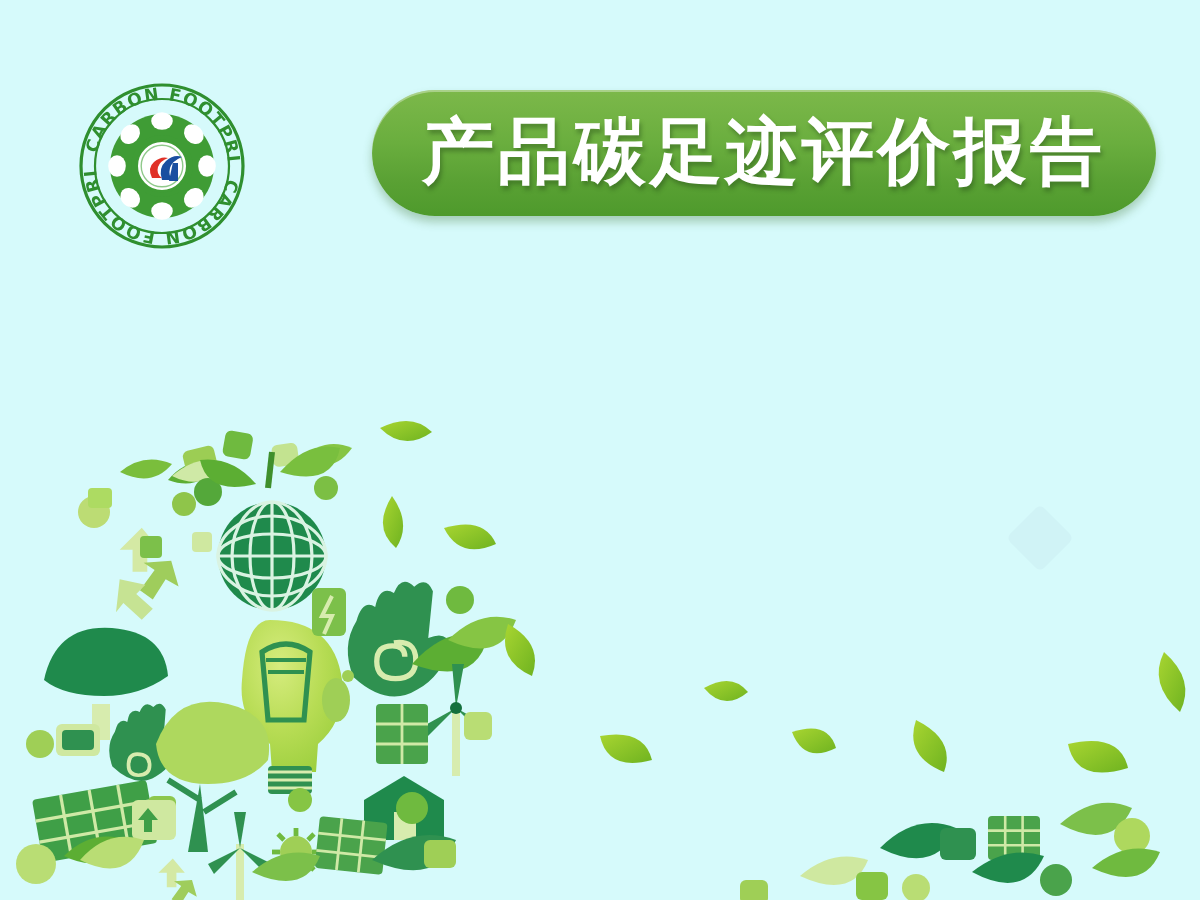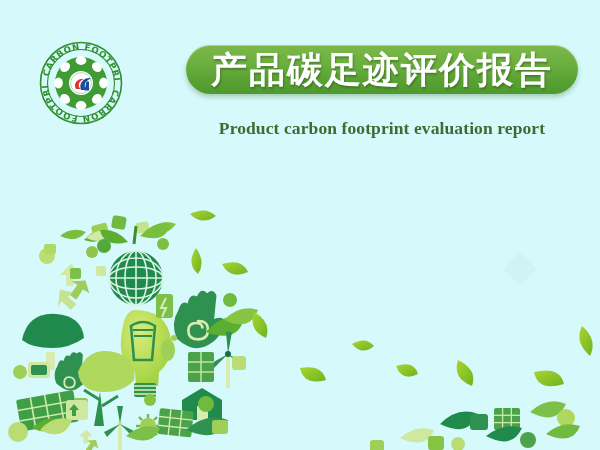--- a/index.html
+++ b/index.html
@@ -38,21 +38,21 @@
     top: 40px;
     width: 86px;
     height: 86px;
   }
 
   #title-banner {
     position: absolute;
     left: 186px;
     top: 45px;
     width: 392px;
-    height: 49px;
+    height: 63px;
     border-radius: 32px;
     background: linear-gradient(180deg, #7cb84a 0%, #6aae3e 42%, #5aa134 72%, #4e9a2c 100%);
     box-shadow: 0 3px 5px rgba(60, 110, 40, 0.32),
                 inset 0 1px 0 rgba(255, 255, 255, 0.35);
     display: flex;
     align-items: center;
     justify-content: center;
   }
 
   #title-text {
@@ -398,17 +398,16 @@
           <path d="M43 50 q-2 -6 2 -9.5 q4 -3.5 8 -2 q-5 2 -6 5.5 q-1 4 1.5 6 Z" fill="#1a4fa0"></path>
           <path d="M46.5 50.5 l4.5 0 l0 -9 l-2.6 0 Z" fill="#1a4fa0"></path>
         </g>
       </svg>
     </div>
 
     <div id="title-banner">
       <span id="title-text">产品碳足迹评价报告</span>
     </div>
 
-    <div id="subtitle-text">Product carbon footprint evaluation report</div>
 
   </div>
 
 </div>
 
 </body></html>

